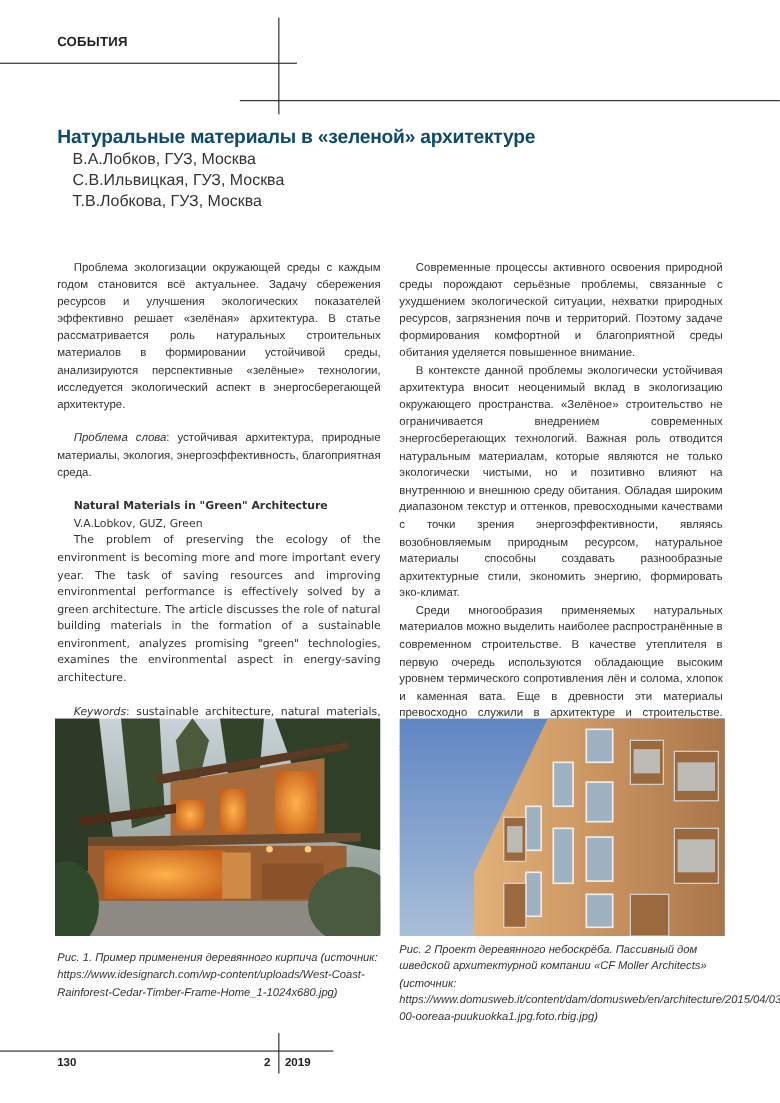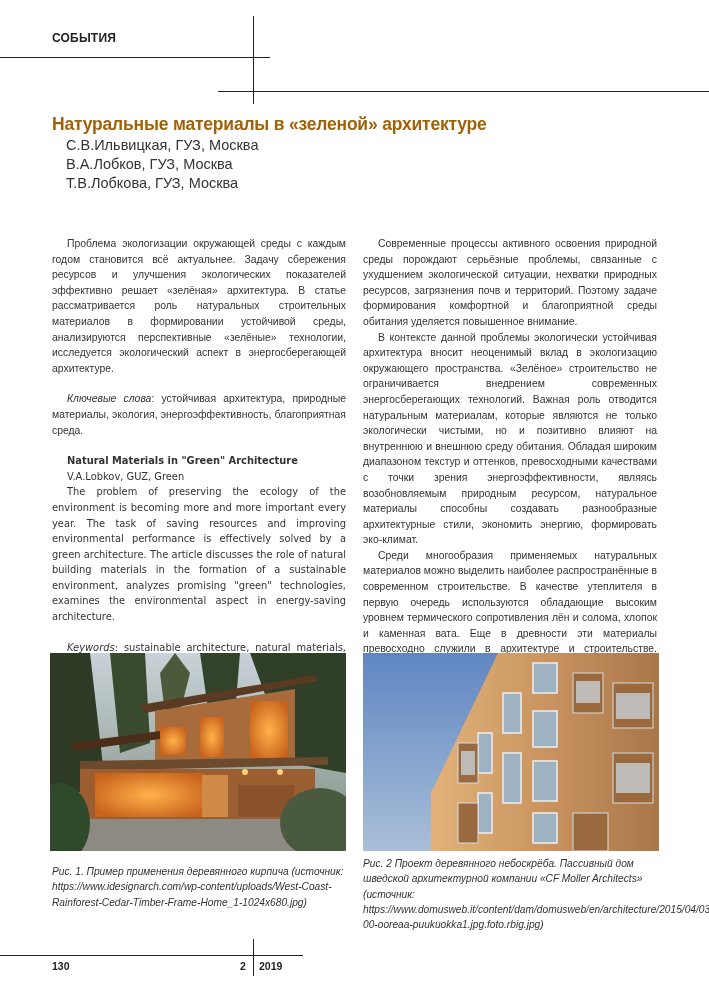--- a/index.html
+++ b/index.html
@@ -1,19 +1,19 @@
 <!DOCTYPE html>
 <html><head>
 <meta charset="utf-8">
 <style>
   html,body{margin:0;padding:0;background:#fff;}
   body{width:709px;height:1003px;position:relative;overflow:hidden;font-family:"Liberation Sans",sans-serif;color:#2a2a2a;}
   .line{position:absolute;background:#222;}
   .section-label{position:absolute;left:52px;top:31px;font-size:12px;font-weight:bold;letter-spacing:0.2px;color:#222;}
-  .title{position:absolute;left:52px;top:114px;font-size:17.5px;font-weight:bold;color:#a16207;letter-spacing:-0.2px;}
+  .title{position:absolute;left:52px;top:114px;font-size:17.5px;font-weight:bold;color:#0c4a6e;letter-spacing:-0.2px;}
   .authors{position:absolute;left:66px;top:136px;font-size:14.5px;line-height:19px;color:#333;}
   .col{position:absolute;font-size:10.4px;line-height:15.6px;color:#333;text-align:justify;}
   .col p{margin:0;text-indent:15px;}
   .col .gap{height:15px;}
   .en-title{font-weight:bold;text-indent:15px;}
   .en-author{padding-left:15px;}
   .en-block{font-family:"DejaVu Sans",sans-serif;font-size:9.9px;line-height:15.6px;}
   .fig{position:absolute;overflow:hidden;}
   .caption{position:absolute;font-size:10.2px;line-height:15.3px;font-style:italic;color:#333;}
   .footer-num{position:absolute;top:960px;font-size:10.5px;font-weight:bold;color:#222;}
@@ -22,29 +22,29 @@
 <body>
 
 <div class="line" style="left:0;top:57px;width:270px;height:1px;"></div>
 <div class="line" style="left:253px;top:16px;width:1px;height:88px;"></div>
 <div class="line" style="left:218px;top:91px;width:491px;height:1px;"></div>
 
 <div class="section-label">СОБЫТИЯ</div>
 
 <div class="title">Натуральные материалы в «зеленой» архитектуре</div>
 <div class="authors">
+  <div>В.А.Лобков, ГУЗ, Москва</div>
   <div>С.В.Ильвицкая, ГУЗ, Москва</div>
-  <div>В.А.Лобков, ГУЗ, Москва</div>
   <div>Т.В.Лобкова, ГУЗ, Москва</div>
 </div>
 
 <div class="col" style="left:52px;top:236px;width:294px;">
   <p>Проблема экологизации окружающей среды с каждым годом становится всё актуальнее. Задачу сбережения ресурсов и улучшения экологических показателей эффективно решает «зелёная» архитектура. В статье рассматривается роль натуральных строительных материалов в формировании устойчивой среды, анализируются перспективные «зелёные» технологии, исследуется экологический аспект в энергосберегающей архитектуре.</p>
   <div class="gap"></div>
-  <p><i>Ключевые слова</i><span>: устойчивая архитектура, природные материалы, экология, энергоэффективность, благоприятная среда.</span></p>
+  <p><i>Проблема слова</i><span>: устойчивая архитектура, природные материалы, экология, энергоэффективность, благоприятная среда.</span></p>
   <div class="gap"></div>
   <div class="en-block">
     <div class="en-title">Natural Materials in "Green" Architecture</div>
     <div class="en-author">V.A.Lobkov, GUZ,  Green</div>
     <p>The problem of preserving the ecology of the environment is becoming more and more important every year. The task of saving resources and improving environmental performance is effectively solved by a green architecture. The article discusses the role of natural building materials in the formation of a sustainable environment, analyzes promising "green" technologies, examines the environmental aspect in energy-saving architecture.</p>
     <div class="gap"></div>
     <p><i>Keywords</i><span>: sustainable architecture, natural materials, ecology, energy efficiency, favorable environment</span></p>
   </div>
 </div>
 

